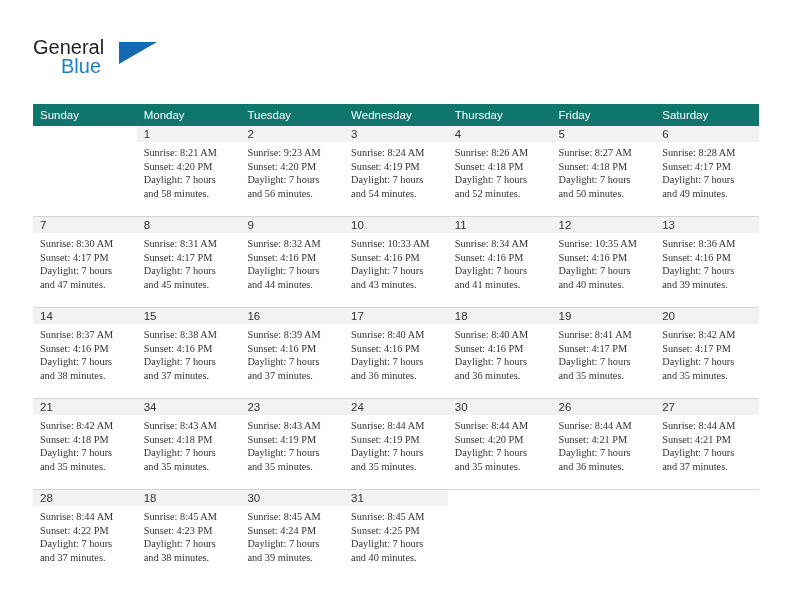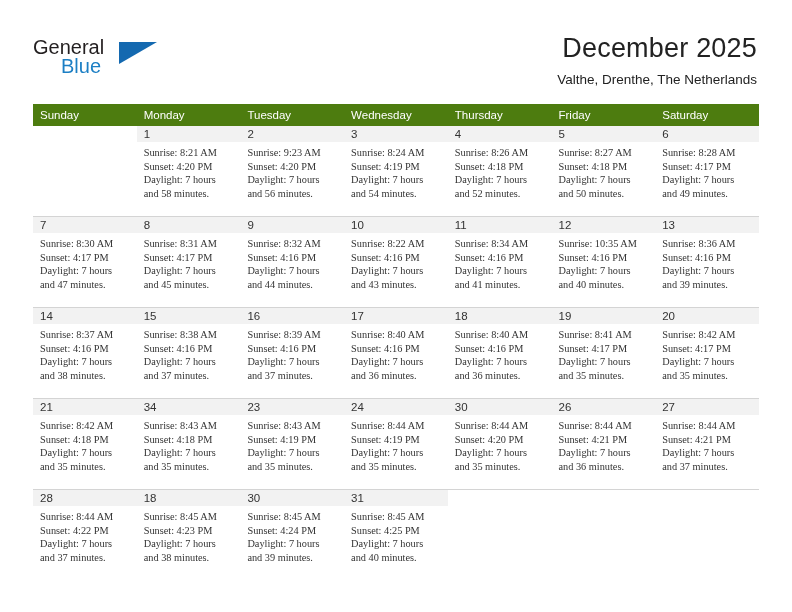--- a/index.html
+++ b/index.html
@@ -89,21 +89,21 @@
   
   .calendar {
     position: absolute;
     left: 33px;
     top: 104px;
     width: 726px;
     border-collapse: collapse;
     table-layout: fixed;
   }
   .calendar th {
-    background: #4d7c0f;
+    background: #0f766e;
     color: #ffffff;
     font-size: 11.5px;
     font-weight: normal;
     text-align: left;
     padding: 5px 0 5px 7px;
     height: 12px;
     border: none;
   }
   .calendar td {
     vertical-align: top;
@@ -150,24 +150,20 @@
 <div class="page">
 
   <div class="header">
 
     <div class="logo">
       <span class="logo-general">General</span>
       <span class="logo-triangle"></span>
       <span class="logo-blue">Blue</span>
     </div>
 
-    <div class="title-block">
-      <h1 class="month-title">December 2025</h1>
-      <div class="location">Valthe, Drenthe, The Netherlands</div>
-    </div>
 
   </div>
 
   <table class="calendar">
     <thead>
       <tr>
         <th>Sunday</th>
         <th>Monday</th>
         <th>Tuesday</th>
         <th>Wednesday</th>
@@ -287,21 +283,21 @@
                 <div>Sunset: 4:16 PM</div>
                 <div>Daylight: 7 hours</div>
                 <div>and 44 minutes.</div>
               </div>
             </div>
           </td>
           <td>
             <div class="cell">
               <div class="cell-head">10</div>
               <div class="cell-body">
-                <div>Sunrise: 8:22 AM</div>
+                <div>Sunrise: 10:33 AM</div>
                 <div>Sunset: 4:16 PM</div>
                 <div>Daylight: 7 hours</div>
                 <div>and 43 minutes.</div>
               </div>
             </div>
           </td>
           <td>
             <div class="cell">
               <div class="cell-head">11</div>
               <div class="cell-body">

